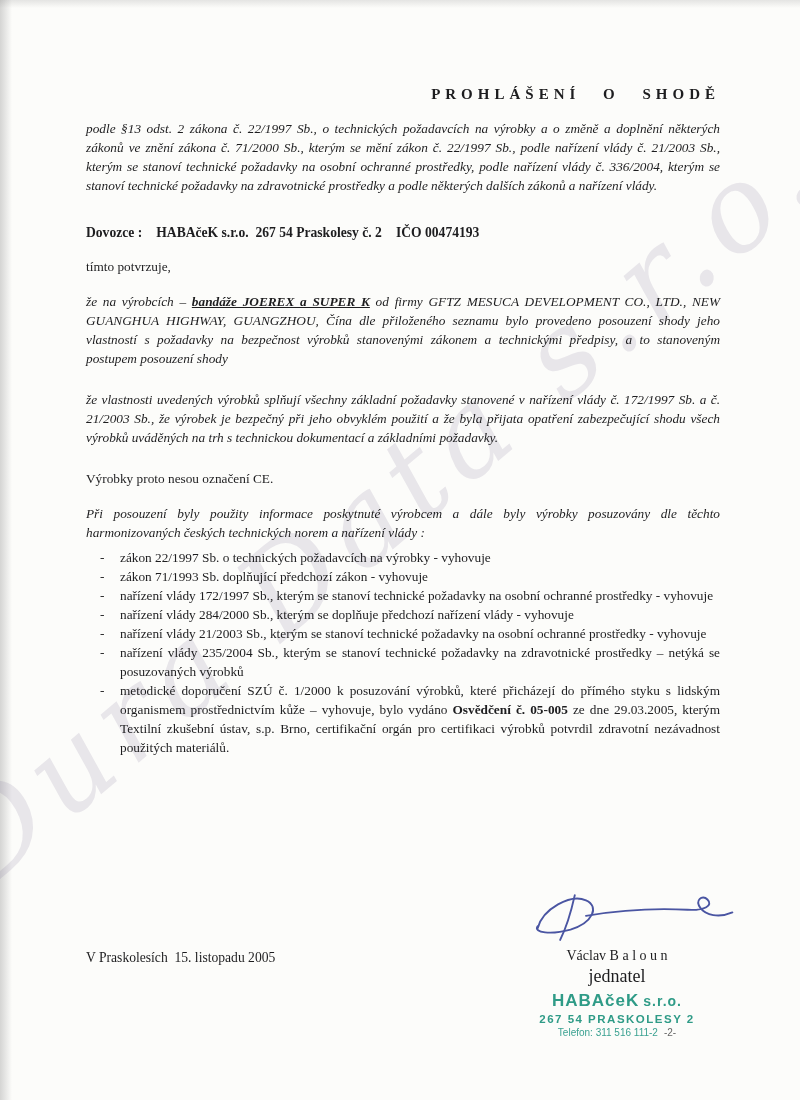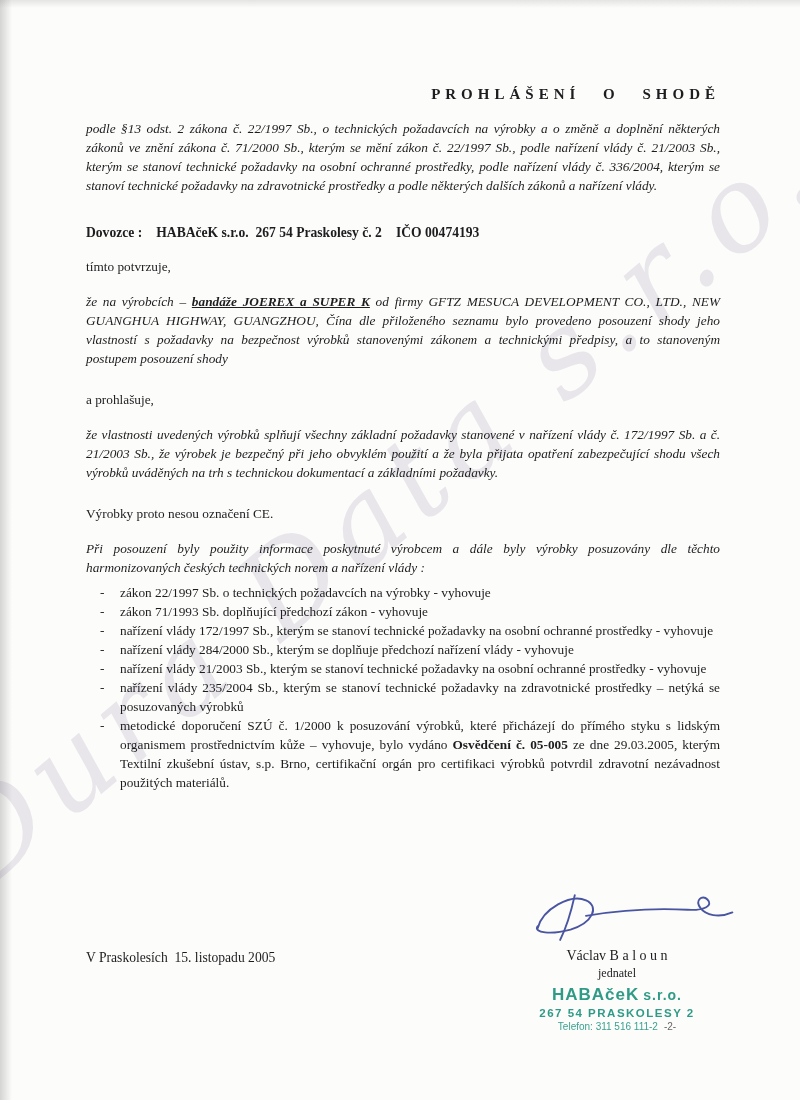--- a/index.html
+++ b/index.html
@@ -91,21 +91,21 @@
     font-size: 13.6px;
     white-space: pre-wrap;
   }
   .footer-right {
     position: absolute; left: 472px; top: 890px;
     width: 290px;
     text-align: center;
   }
   .signature-svg { display: block; margin: 0 auto -4px auto; }
   .signer-name { font-size: 14px; white-space: pre-wrap; }
-  .signer-title { font-size: 12px; margin-top: 2px; }
+  .signer-title { font-size: 18px; margin-top: 2px; }
   .stamp {
     margin-top: 4px;
     font-family: "Liberation Sans", "DejaVu Sans", sans-serif;
     color: #2f9b87;
   }
   .stamp-line1 { font-size: 17px; font-weight: bold; letter-spacing: 1px; }
   .stamp-line1 .suffix { font-size: 14px; font-weight: bold; margin-left: 4px; }
   .stamp-line2 { font-size: 11.5px; font-weight: bold; letter-spacing: 1.5px; margin-top: 2px; }
   .stamp-line3 { font-size: 10px; margin-top: 2px; color: #3aa191; }
   .stamp-line3 .page-marker { color: #666; margin-left: 6px; }
@@ -123,21 +123,20 @@
   <div class="title">PROHLÁŠENÍ O SHODĚ</div>
 
   <p class="para intro">podle §13 odst. 2 zákona č. 22/1997 Sb., o technických požadavcích na výrobky a o změně a doplnění některých zákonů ve znění zákona č. 71/2000 Sb., kterým se mění zákon č. 22/1997 Sb., podle nařízení vlády č. 21/2003 Sb., kterým se stanoví technické požadavky na osobní ochranné prostředky, podle nařízení vlády č. 336/2004, kterým se stanoví technické požadavky na zdravotnické prostředky a podle některých dalších zákonů a nařízení vlády.</p>
 
   <div class="importer"><span>Dovozce :</span><span class="gap"></span><span>HABAčeK s.r.o.  267 54 Praskolesy č. 2</span><span class="gap"></span><span>IČO 00474193</span></div>
 
   <div class="line">tímto potvrzuje,</div>
 
   <p class="para"><span>že na výrobcích – </span><span class="bold-underline">bandáže JOEREX a SUPER K</span><span>  od firmy  GFTZ MESUCA DEVELOPMENT CO., LTD., NEW GUANGHUA HIGHWAY, GUANGZHOU, Čína dle přiloženého seznamu bylo provedeno posouzení shody jeho vlastností s požadavky na bezpečnost výrobků stanovenými zákonem a technickými předpisy, a to stanoveným postupem posouzení shody</span></p>
 
-  <div class="line declares">a prohlašuje,</div>
 
   <p class="para">že vlastnosti uvedených výrobků splňují všechny základní požadavky stanovené v nařízení vlády č. 172/1997 Sb. a č. 21/2003 Sb., že výrobek je bezpečný při jeho obvyklém použití a že byla přijata opatření zabezpečující shodu všech výrobků uváděných na trh s technickou dokumentací a základními požadavky.</p>
 
   <div class="line ce">Výrobky proto nesou označení CE.</div>
 
   <p class="para assess-intro">Při posouzení byly použity informace poskytnuté výrobcem a dále byly výrobky posuzovány dle těchto  harmonizovaných českých technických norem a nařízení vlády :</p>
 
   <div class="list">
     <div class="li">
       <span class="marker">-</span>

